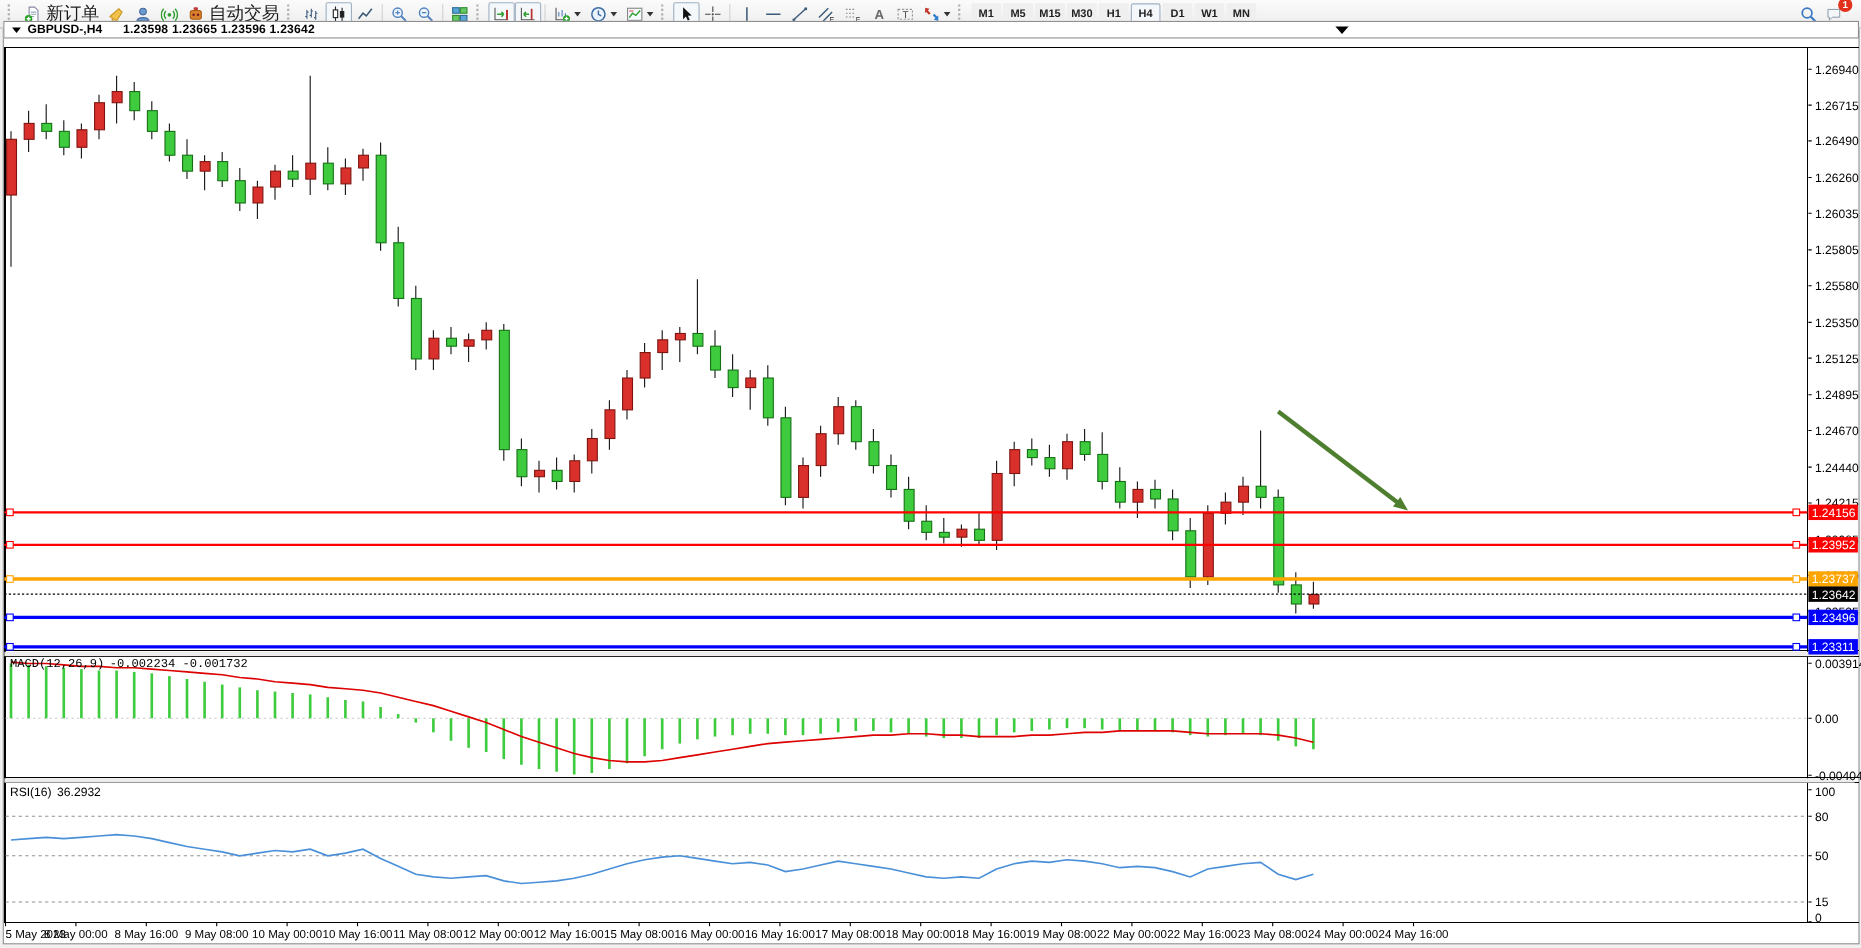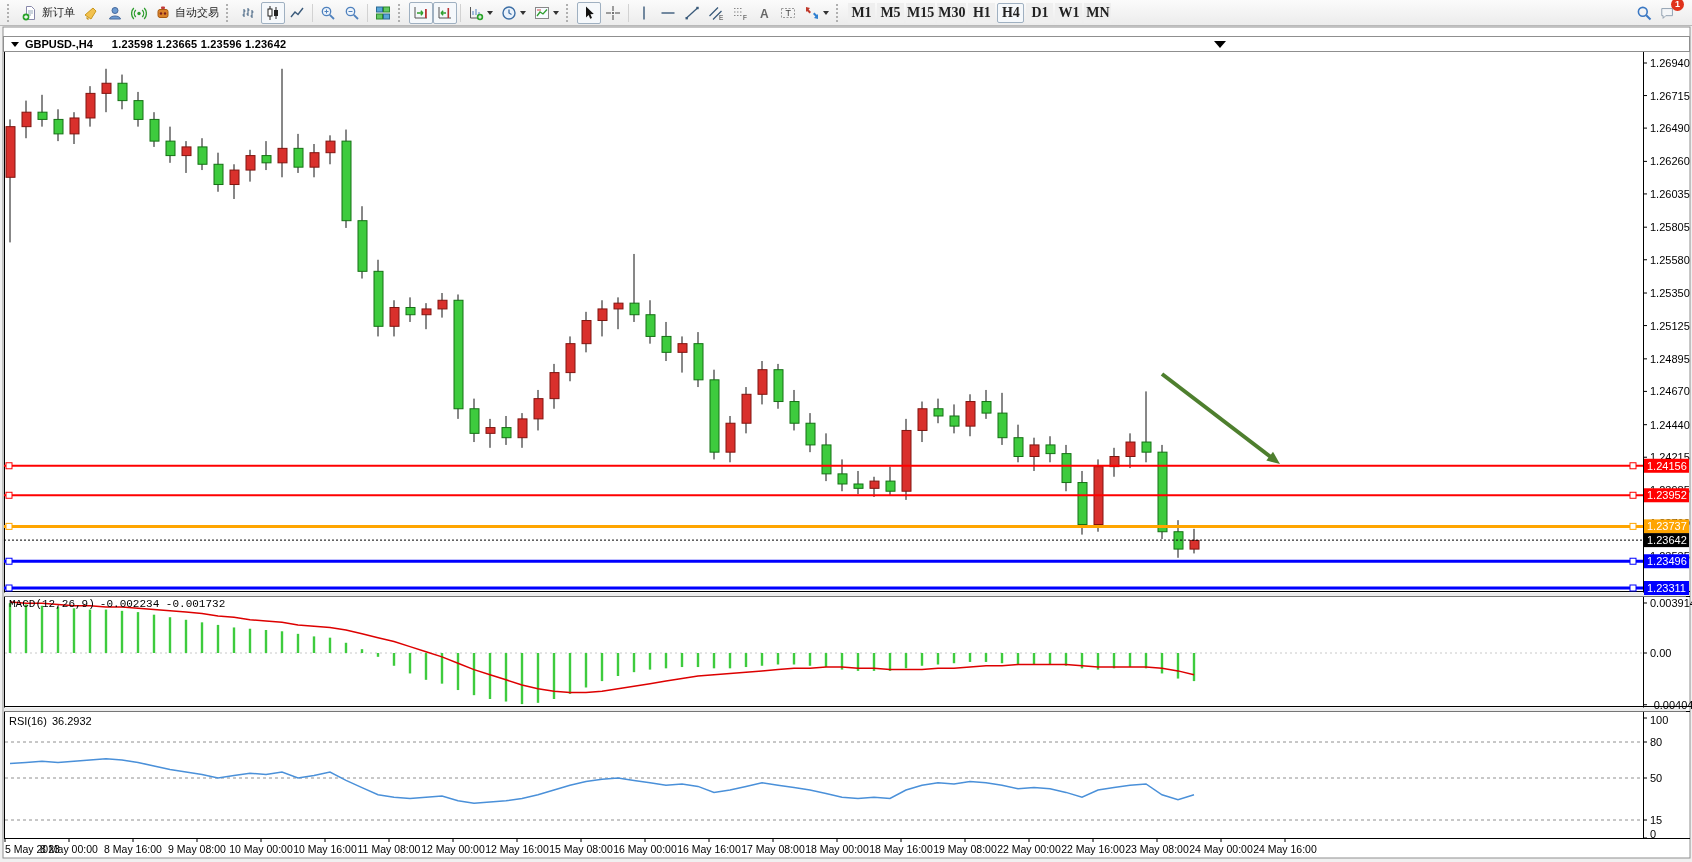--- a/index.html
+++ b/index.html
@@ -5,32 +5,32 @@
   * { margin:0; padding:0; box-sizing:border-box; }
   html,body { width:1692px; height:862px; font-family:"Liberation Sans",sans-serif; background:#f0f0f0; overflow:hidden; }
   .app { position:relative; width:1692px; height:862px; background:#f0f0f0; }
 
   
   .toolbar { position:absolute; left:0; top:0; width:1692px; height:26px; background:linear-gradient(#fbfbfb,#ececec); border-bottom:1px solid #b9b9b9; display:flex; align-items:center; padding:0 4px; }
   .grip { width:6px; height:18px; border-left:2px dotted #b0b0b0; margin:0 5px 0 3px; }
   .sep  { width:1px; height:18px; background:#d2d2d2; margin:0 3px; }
   .tbtn { height:22px; min-width:24px; display:inline-flex; align-items:center; justify-content:center; background:transparent; border:1px solid transparent; padding:0 3px; cursor:default; }
   .tbtn.active { border:1px solid #9fb0c1; background:#f5f8fb; border-radius:2px; }
-  .tbtn .tlabel { font-size:11px; color:#1a1a1a; margin-left:4px; white-space:nowrap; }
+  .tbtn .tlabel { font-size:16px; color:#1a1a1a; margin-left:4px; white-space:nowrap; }
   .ic { width:16px; height:16px; display:block; }
   .caret { width:0; height:0; border-left:3px solid transparent; border-right:3px solid transparent; border-top:4px solid #333; margin-left:3px; }
   .tfgroup { display:flex; align-items:center; }
-  .tfbtn { height:20px; min-width:27px; display:inline-flex; align-items:center; justify-content:center; font-size:14px; font-weight:bold; color:#222; border:1px solid transparent; margin:0 1px;font-family:Liberation Serif, serif; }
+  .tfbtn { height:20px; min-width:27px; display:inline-flex; align-items:center; justify-content:center; font-size:10px; font-weight:bold; color:#222; border:1px solid transparent; margin:0 1px; }
   .tfbtn.active { border:1px solid #9fb0c1; background:#f5f8fb; border-radius:2px;text-align:center; }
   .tb-right { margin-left:auto; display:flex; align-items:center; padding-right:8px; }
   .badge { position:absolute; right:-5px; top:-5px; min-width:13px; height:13px; border-radius:7px; background:#e03междуc; background:#e0321c; color:#fff; font-size:9px; font-weight:bold; display:flex; align-items:center; justify-content:center; padding:0 2px; }
   .chatwrap { position:relative; }
 
   
-  .chart-title { position:absolute; left:3px; top:36px; width:1687px; height:16px; background:#fff; border:1px solid #8f8f8f; display:flex; align-items:center; padding-left:7px; font-size:11px; color:#000; z-index:3; }
+  .chart-title { position:absolute; left:3px; top:19px; width:1687px; height:16px; background:#fff; border:1px solid #8f8f8f; display:flex; align-items:center; padding-left:7px; font-size:11px; color:#000; z-index:3; }
   .tri-down { width:0; height:0; border-left:4px solid transparent; border-right:4px solid transparent; border-top:5px solid #000; margin-right:6px; }
   .sym { font-weight:bold; }
   .ohlc { margin-left:19px; font-weight:bold; letter-spacing:.2px; }
   .marker { position:absolute; left:1210px; top:4px; width:0; height:0; border-left:6px solid transparent; border-right:6px solid transparent; border-top:7px solid #000; }
 
   svg#cv { position:absolute; left:0; top:26px; z-index:1; }
 
   .panel-label { position:absolute; font-size:11px; color:#000; z-index:2; white-space:nowrap; }
   #macd-label { left:9px; top:598px;font-family:Liberation Mono, monospace; }
   #rsi-label  { left:9px; top:715px; }

